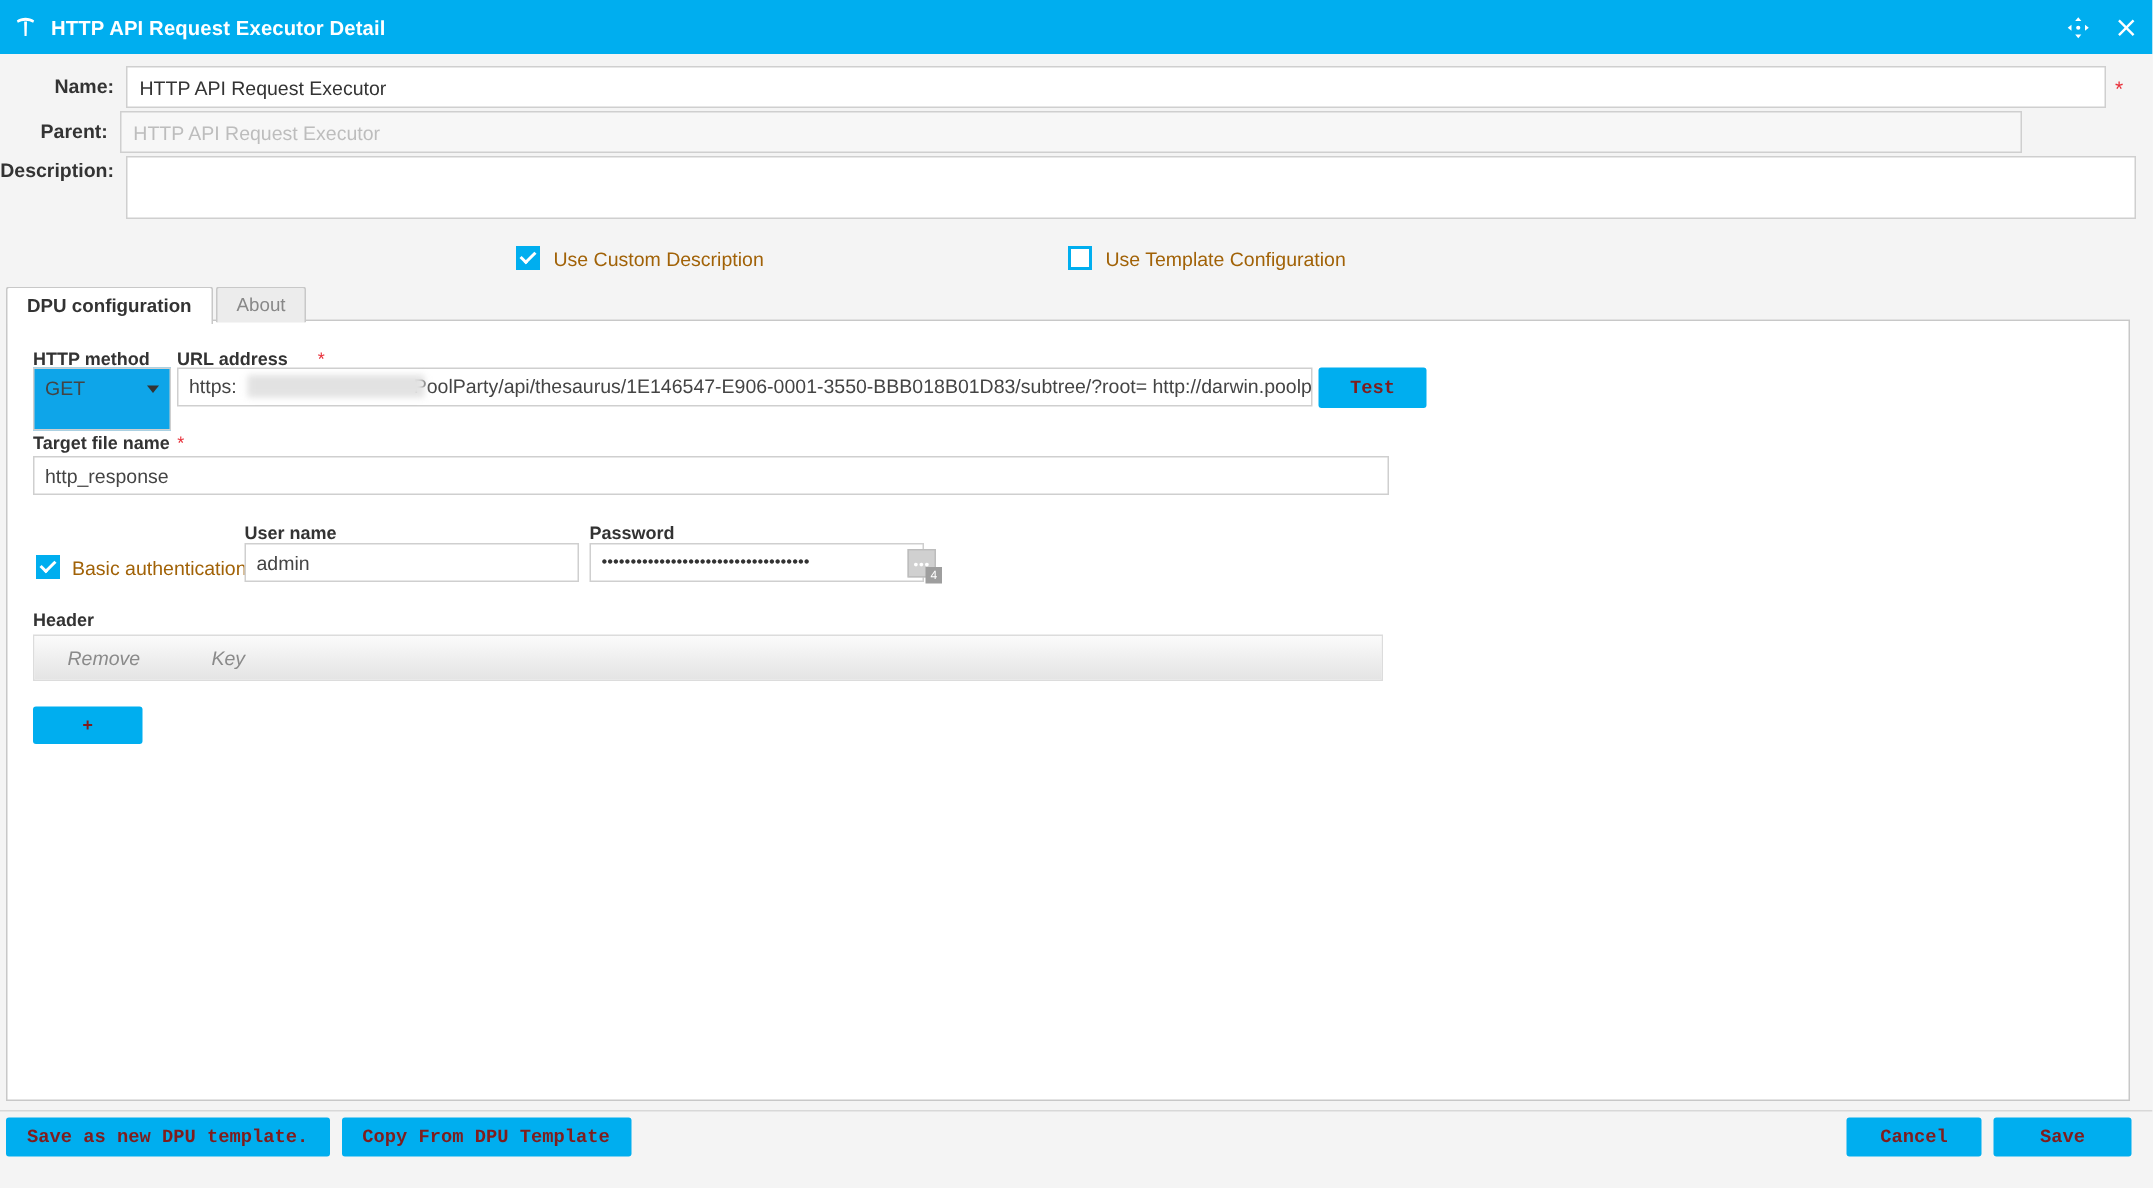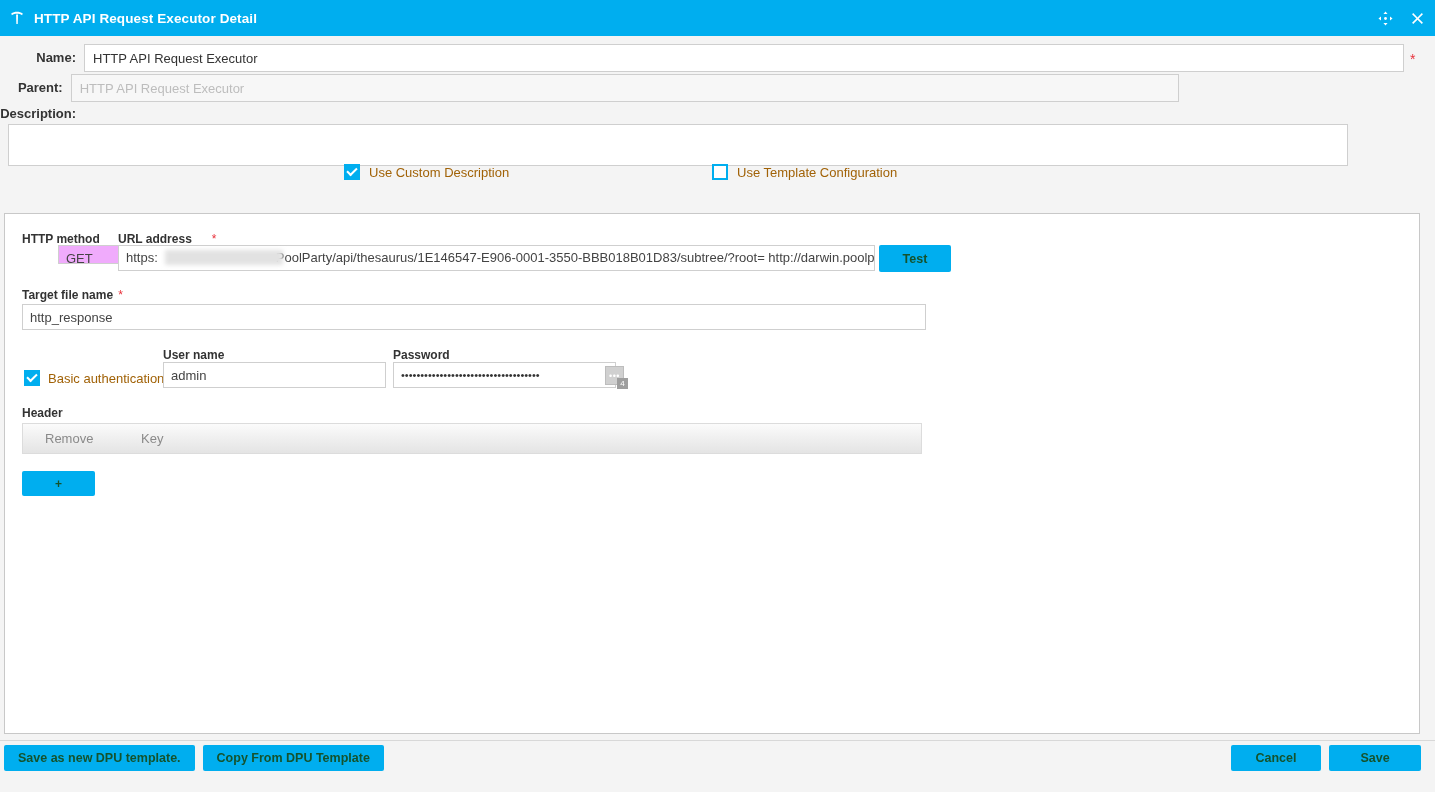--- a/index.html
+++ b/index.html
@@ -80,46 +80,46 @@
     background: #ffffff; border: 1px solid #c8c8c8;
   }
 
   .fieldlabel { font-size: 12px; color: #333; font-weight: bold; }
   .small-input {
     border: 1px solid #cfcfcf; background: #fff; height: 26px; line-height: 24px;
     padding: 0 7px; font-size: 13px; color: #444;
     font-family: "Liberation Sans", sans-serif;
   }
   .select-box {
-    position: relative; width: 92px; height: 19px; border: 1px solid #cfcfcf; background: #f0abfc;
-    font-size: 13px; color: #444; line-height: 25px; padding-left: 7px; cursor: pointer; margin-left: 36px;
+    position: relative; width: 92px; height: 42px; border: 1px solid #cfcfcf; background: #0ea5e9;
+    font-size: 13px; color: #444; line-height: 25px; padding-left: 7px; cursor: pointer;
   }
   .select-box .caret {
     position: absolute; right: 7px; top: 11px;
     width: 0; height: 0; border-left: 4px solid transparent; border-right: 4px solid transparent;
     border-top: 5px solid #333;
   }
   .btn-blue {
-    background: #00aeef; color: #14532d; border: none; font-weight: bold;
-    font-size: 12.5px; cursor: pointer; font-family: Liberation Sans, sans-serif;
+    background: #00aeef; color: #7f1d1d; border: none; font-weight: bold;
+    font-size: 12.5px; cursor: pointer; font-family: Liberation Mono, monospace;
     border-radius: 2px;
   }
 
   .url-wrap { position: relative; }
   .url-redaction {
     position: absolute; left: 47px; top: 5px; width: 118px; height: 15px;
     background: #e2e2e2; border-radius: 1px; filter: blur(2px);
   }
 
   
   .hdr-table { position: absolute; left: 21px; top: 421px; width: 900px; border: 1px solid #dcdcdc; }
   .hdr-table .thead {
     height: 29px; display: flex; align-items: center;
     background: linear-gradient(to bottom, #fbfbfb 0%, #eeeeee 55%, #e4e4e4 100%);
-    color: #8a8a8a; font-size: 13px;
+    color: #8a8a8a; font-size: 13px; font-style: italic;
   }
   .th { padding-left: 0; }
 
   .pw-widget {
     position: absolute; right: -8px; top: 4px; width: 19px; height: 19px;
     background: #d0d0d0; border: 1px solid #bdbdbd;
     display: flex; align-items: center; justify-content: center;
   }
   .pw-widget .dots { color: #ffffff; font-size: 9px; letter-spacing: .5px; line-height: 6px; }
   .pw-widget .corner {
@@ -165,40 +165,44 @@
   </div>
 
   <div class="form-top">
 
     <div class="frow" style="left:0; top:8px; width:1435px;">
       <div class="flabel" style="width:76px; line-height:28px;">Name:</div>
       <input class="finput" style="margin-left: 8px; width: 1320px;" type="text" value="HTTP API Request Executor">
       <div class="req-star" style="margin-left:6px; margin-top:8px;">*</div>
     </div>
 
-    <div class="frow" style="left:0; top:38px; width:1179px;justify-content:center;">
+    <div class="frow" style="left:0; top:38px; width:1348px;justify-content:center;">
       <div class="flabel" style="width:76px; line-height:28px;">Parent:</div>
       <input class="finput disabled" style="margin-left: 8px; width: 1340px;" type="text" disabled="" value="HTTP API Request Executor">
     </div>
 
-    <div class="frow" style="left:0; top:68px; width:1435px;flex-direction:column;">
+    <div class="frow" style="left:0; top:68px; width:1435px;">
       <div class="flabel" style="width:76px; line-height:20px;">Description:</div>
       <textarea class="ftextarea" style="margin-left: 8px; width: 1340px; height: 42px;" placeholder=""></textarea>
     </div>
   </div>
 
   <div class="cbrow" style="left:344px; top:164px;">
     <span class="cbox checked"></span>
     <span class="cblabel">Use Custom Description</span>
   </div>
   <div class="cbrow" style="left:712px; top:164px;">
     <span class="cbox"></span>
     <span class="cblabel">Use Template Configuration</span>
   </div>
 
+  <div class="tabs">
+    <div class="tab active">DPU configuration</div>
+    <div class="tab">About</div>
+  </div>
 
   <div class="panel">
 
     <div class="fieldlabel" style="position:absolute; left:17px; top:18px;">HTTP method</div>
 
     <div style="position:absolute; left:113px; top:18px; display:flex; align-items:flex-start; gap:20px;">
       <span class="fieldlabel">URL address</span>
       <span class="req-star" style="font-size:12px;">*</span>
     </div>
 

